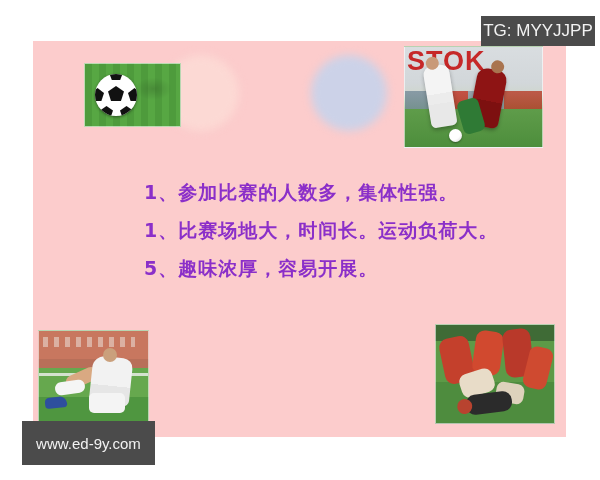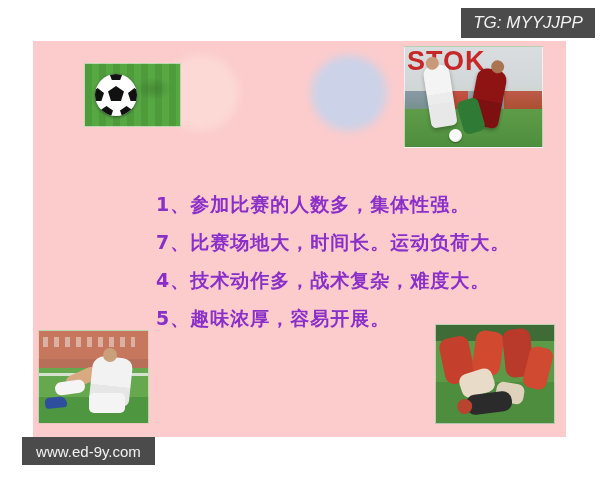--- a/index.html
+++ b/index.html
@@ -60,21 +60,21 @@
     color: #d94a35;
     letter-spacing: 2px;
     text-shadow: 0.6px 0.6px 0 rgba(255,255,255,.5);
   }
 
   
   #feature-list {
     position: absolute;
     left: 107px;
     top: 128px;
-    margin: 16px;
+    margin: 4px;
     padding: 0;
     list-style: none;
   }
   #feature-list li {
     height: 38px;
     line-height: 38px;
     font-family: "DejaVu Sans", "Liberation Sans", sans-serif;
     font-size: 19px;
     font-weight: bold;
     color: #8b2fc9;
@@ -338,31 +338,30 @@
     position: absolute;
     background: #4b4b4b;
     color: #f2f2f2;
     font-family: "Liberation Sans", sans-serif;
     display: flex;
     align-items: center;
     justify-content: center;
   }
   #tg-watermark {
     right: 5px;
-    top: 8px;
-    width: 134px;
+    top: 16px;
+    width: 114px;
     height: 30px;
     font-size: 17px;
-    font-style: italic;
   }
   #site-watermark {
     left: 22px;
     bottom: 15px;
     width: 133px;
-    height: 28px;
+    height: 44px;
     font-size: 15px;
   }
 </style>
 </head>
 <body>
 
 <div id="slide">
 
   <div class="deco-circle" id="circle-pink"></div>
   <div class="deco-circle" id="circle-lavender"></div>
@@ -382,22 +381,21 @@
     <div class="ad-band"></div>
     <div class="p-white"></div>
     <div class="p-red"></div>
     <div class="p-green"></div>
     <div class="small-ball"></div>
   </div>
 
 
   <ul id="feature-list">
     <li>1、参加比赛的人数多，集体性强。</li>
-    <li>7、比赛场地大，时间长。运动负荷大。</li>
-    <li>4、技术动作多，战术复杂，难度大。</li>
+    <li>1、比赛场地大，时间长。运动负荷大。</li>
     <li>5、趣味浓厚，容易开展。</li>
   </ul>
 
   <div class="photo" id="photo-injured">
     <div class="wall-text"></div>
     <div class="sideline"></div>
     <div class="leg-up"></div>
     <div class="sock"></div>
     <div class="boot"></div>
     <div class="torso"></div>

